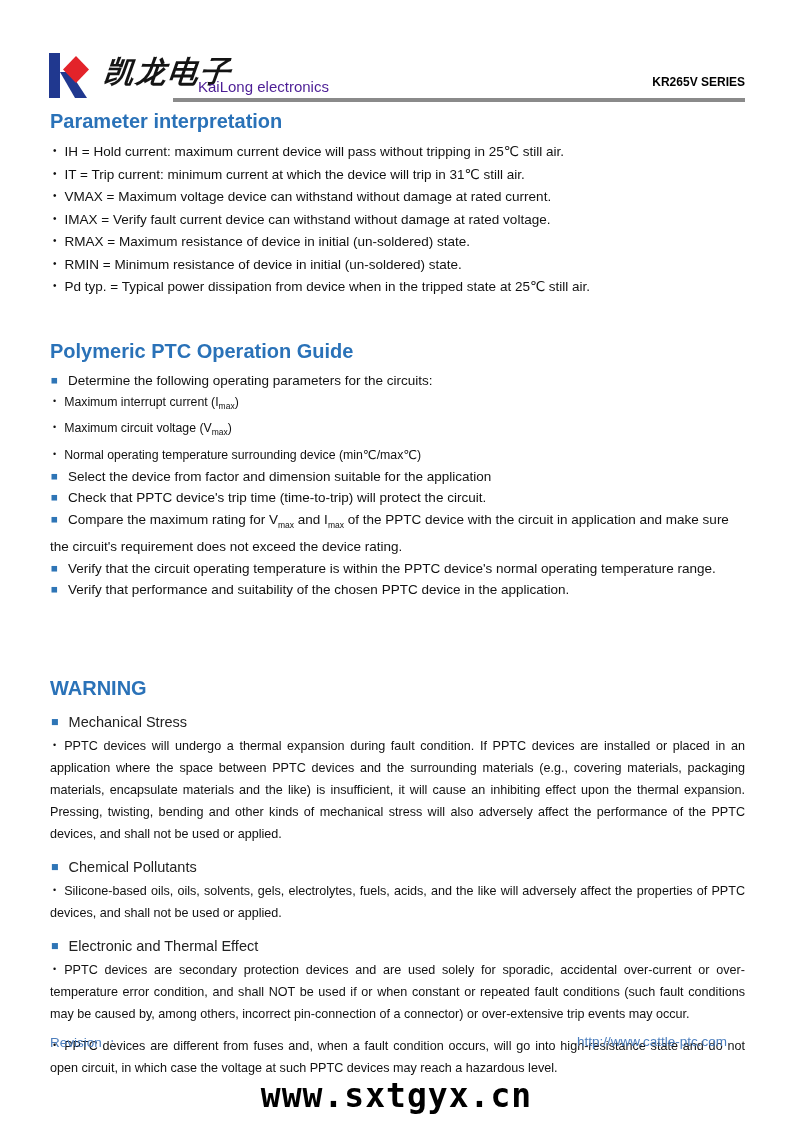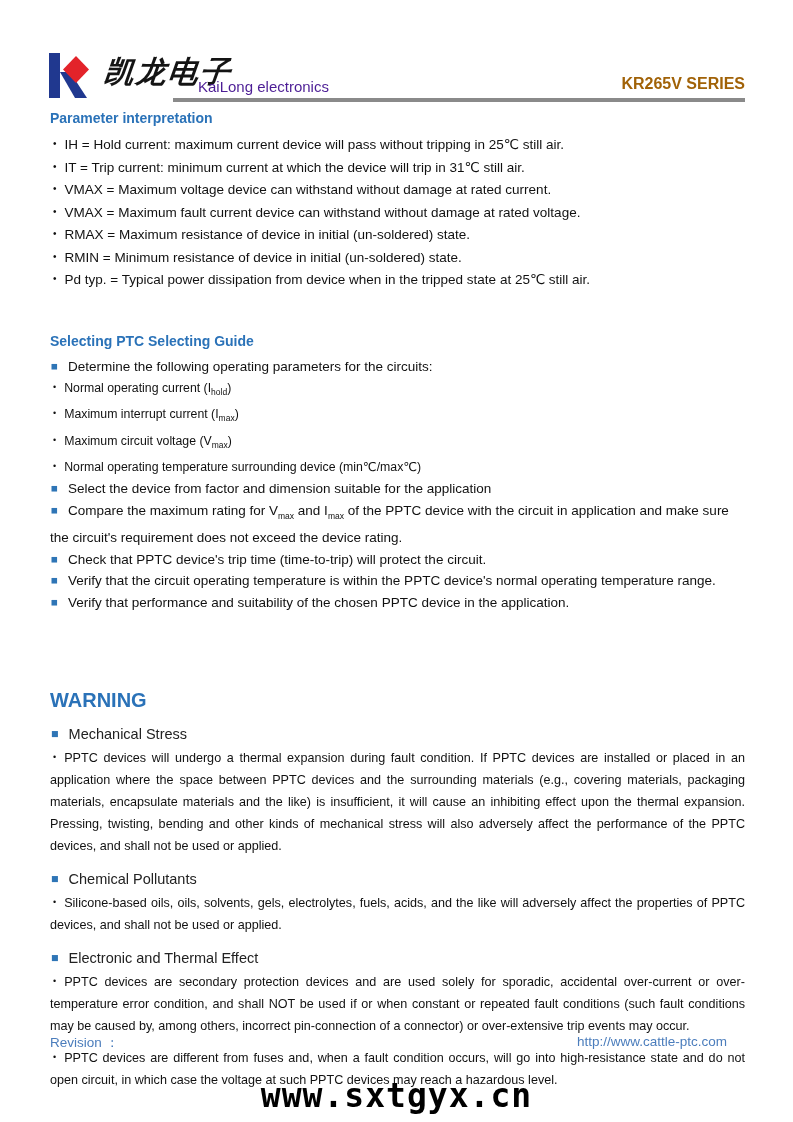--- a/index.html
+++ b/index.html
@@ -16,26 +16,26 @@
   .header { position: relative; margin: 52px 48px 0 46px; height: 50px; }
   .logo-svg { position: absolute; left: 0; top: 0; }
   .brand-cn {
     position: absolute; left: 58px; top: 0;
     font-family: "DejaVu Serif", serif;
     font-weight: bold; font-style: italic;
     font-size: 30px; color: #141414; letter-spacing: 2px;
     transform: skewX(-6deg);
   }
   .brand-en { position: absolute; left: 152px; top: 26px; font-size: 15px; color: #4c1d95; }
-  .series  { position: absolute; right: 0; top: 23px; font-size: 16px; font-weight: bold; color: #a16207; }
+  .series  { position: absolute; right: 0; top: 23px; font-size: 12px; font-weight: bold; color: #000000; }
   .header-rule { position: absolute; left: 127px; right: 0; top: 46px; height: 4px; background: #8a8a8a; }
 
   
   .main { margin: 0 48px 0 50px; }
-  .sec-title { color: #2a72b8; font-size: 14px; font-weight: bold; margin: 8px 0 7px 0; }
+  .sec-title { color: #2a72b8; font-size: 20px; font-weight: bold; margin: 8px 0 7px 0; }
 
   .dot {
     display: inline-block; font-size: 10px; vertical-align: 2px;
     margin: 0 8px 0 3px; color: #111;
   }
   .sq {
     display: inline-block; font-size: 11.5px; vertical-align: 1px;
     margin: 0 10px 0 1px; color: #2e75b6;
   }
 
@@ -87,36 +87,35 @@
     <div class="header-rule"></div>
   </div>
 
   <div class="main">
 
     <div>
       <div class="sec-title">Parameter interpretation</div>
       <div class="param-item"><span class="dot">•</span><span>IH = Hold current: maximum current device will pass without tripping in 25℃  still air.</span></div>
       <div class="param-item"><span class="dot">•</span><span>IT = Trip current: minimum current at which the device will trip in 31℃  still air.</span></div>
       <div class="param-item"><span class="dot">•</span><span>VMAX = Maximum voltage device can withstand without damage at rated current.</span></div>
-      <div class="param-item"><span class="dot">•</span><span>VMAX = Maximum fault current device can withstand without damage at rated voltage.</span></div>
+      <div class="param-item"><span class="dot">•</span><span>IMAX = Verify fault current device can withstand without damage at rated voltage.</span></div>
       <div class="param-item"><span class="dot">•</span><span>RMAX = Maximum resistance of device in initial (un-soldered) state.</span></div>
       <div class="param-item"><span class="dot">•</span><span>RMIN = Minimum resistance of device in initial (un-soldered) state.</span></div>
       <div class="param-item"><span class="dot">•</span><span>Pd typ. = Typical power dissipation from device when in the tripped state at 25℃  still air.</span></div>
     </div>
 
     <div class="guide">
-      <div class="sec-title">Selecting PTC Selecting Guide</div>
+      <div class="sec-title">Polymeric PTC Operation Guide</div>
       <div class="g-sq"><span class="sq">■</span><span>Determine the following operating parameters for the circuits:</span></div>
-      <div class="g-dot"><span class="dot">•</span><span>Normal operating current (I<sub>hold</sub>)</span></div>
       <div class="g-dot"><span class="dot">•</span><span>Maximum interrupt current (I<sub>max</sub>)</span></div>
       <div class="g-dot"><span class="dot">•</span><span>Maximum circuit voltage (V<sub>max</sub>)</span></div>
       <div class="g-dot"><span class="dot">•</span><span>Normal operating temperature surrounding device (min℃/max℃)</span></div>
       <div class="g-sq"><span class="sq">■</span><span>Select the device from factor and dimension suitable for the application</span></div>
+      <div class="g-sq"><span class="sq">■</span><span>Check that PPTC device's trip time (time-to-trip) will protect the circuit.</span></div>
       <div class="g-sq"><span class="sq">■</span><span>Compare the maximum rating for V<sub>max</sub> and I<sub>max</sub> of the PPTC device with the circuit in application and make sure the circuit's requirement does not exceed the device rating.</span></div>
-      <div class="g-sq"><span class="sq">■</span><span>Check that PPTC device's trip time (time-to-trip) will protect the circuit.</span></div>
       <div class="g-sq"><span class="sq">■</span><span>Verify that the circuit operating temperature is within the PPTC device's normal operating temperature range.</span></div>
       <div class="g-sq"><span class="sq">■</span><span>Verify that performance and suitability of the chosen PPTC device in the application.</span></div>
     </div>
 
     <div>
       <div class="warn-title">WARNING</div>
 
       <div class="w-head"><span class="sq">■</span><span>Mechanical Stress</span></div>
       <div class="w-para"><span class="dot">•</span><span>PPTC devices will undergo a thermal expansion during fault condition. If PPTC devices are installed or placed in an application where the space between PPTC devices and the surrounding materials (e.g., covering materials, packaging materials, encapsulate materials and the like) is insufficient, it will cause an inhibiting effect upon the thermal expansion. Pressing, twisting, bending and other kinds of mechanical stress will also adversely affect the performance of the PPTC devices, and shall not be used or applied.</span></div>
 

